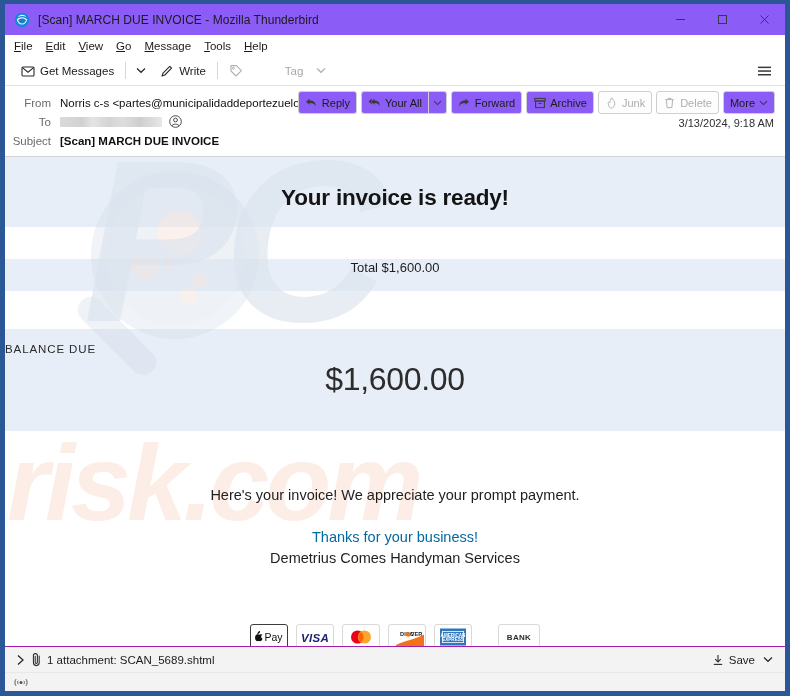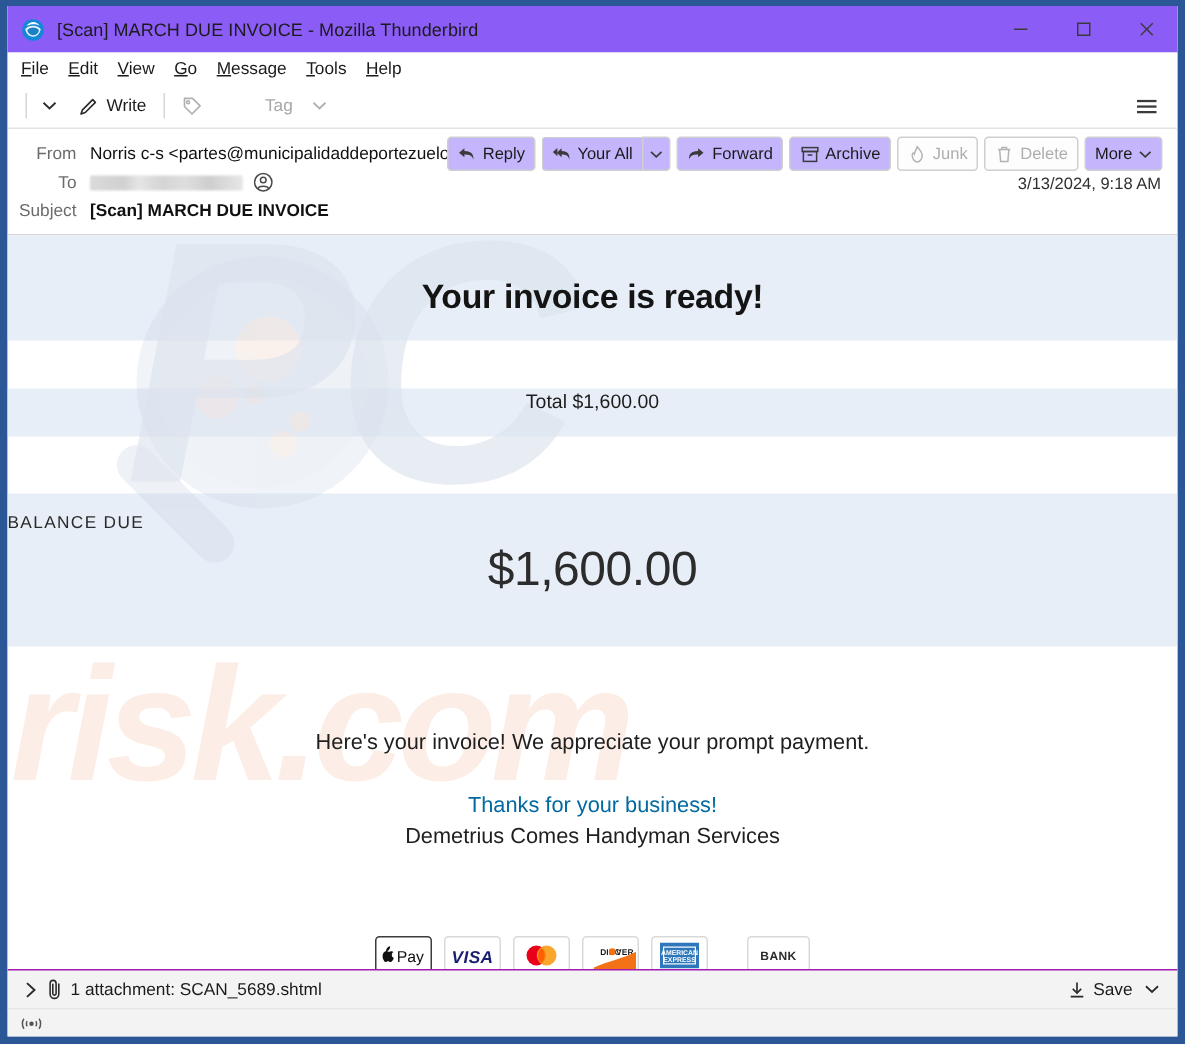--- a/index.html
+++ b/index.html
@@ -190,21 +190,21 @@
     top: 5px;
     display: flex;
     align-items: center;
   }
   .act-btn {
     display: flex;
     align-items: center;
     height: 21px;
     padding: 0 6px;
     border: 1px solid #cfcfcf;
-    background: #c4b5fd;
+    background: #8b5cf6;
     border-radius: 3px;
     font-size: 11px;
     color: #1b1b1b;
     margin-left: 4px;
     white-space: nowrap;
     cursor: default;
   }
   .act-btn.grp-left { border-radius: 3px 0 0 3px; border-right: none; margin-right:0; }
   .act-btn.grp-right {
     border-radius: 0 3px 3px 0;
@@ -434,20 +434,29 @@
       <div class="menu-item"><span class="u">F</span><span>ile</span></div>
       <div class="menu-item"><span class="u">E</span><span>dit</span></div>
       <div class="menu-item"><span class="u">V</span><span>iew</span></div>
       <div class="menu-item"><span class="u">G</span><span>o</span></div>
       <div class="menu-item"><span class="u">M</span><span>essage</span></div>
       <div class="menu-item"><span class="u">T</span><span>ools</span></div>
       <div class="menu-item"><span class="u">H</span><span>elp</span></div>
     </div>
 
     <div class="maintoolbar">
+      <div class="mt-btn">
+        <span class="mt-ico">
+          <svg width="14" height="14" viewBox="0 0 14 14">
+            <rect x="1" y="3" width="12" height="9" rx="1" fill="none" stroke="#2a2a2a" stroke-width="1.1"></rect>
+            <path d="M1.4 3.6 L7 8.2 L12.6 3.6" fill="none" stroke="#2a2a2a" stroke-width="1.1"></path>
+          </svg>
+        </span>
+        <span>Get Messages</span>
+      </div>
       <div class="mt-sep"></div>
       <div class="mt-caret">
         <svg width="10" height="7" viewBox="0 0 10 7">
             <path d="M1 1.5 L5 5.3 L9 1.5" fill="none" stroke="#2a2a2a" stroke-width="1.2"></path>
           </svg>
       </div>
       <div class="mt-btn">
         <span class="mt-ico">
           <svg width="14" height="14" viewBox="0 0 14 14">
             <path d="M2 12 L3 9.2 L9.8 2.4 L11.6 4.2 L4.8 11 Z" fill="none" stroke="#2a2a2a" stroke-width="1.1" stroke-linejoin="round"></path>

